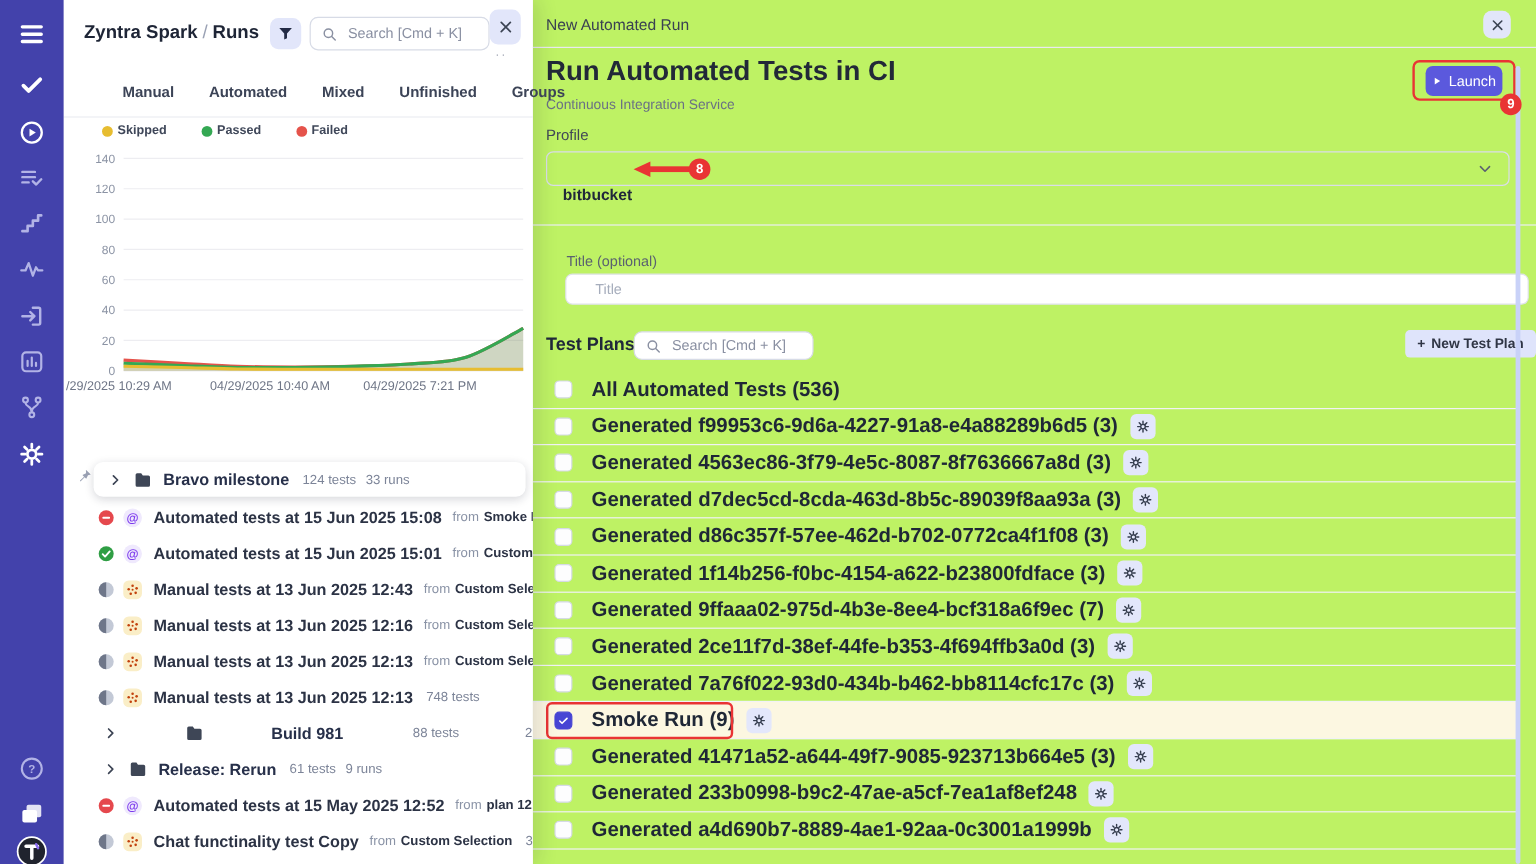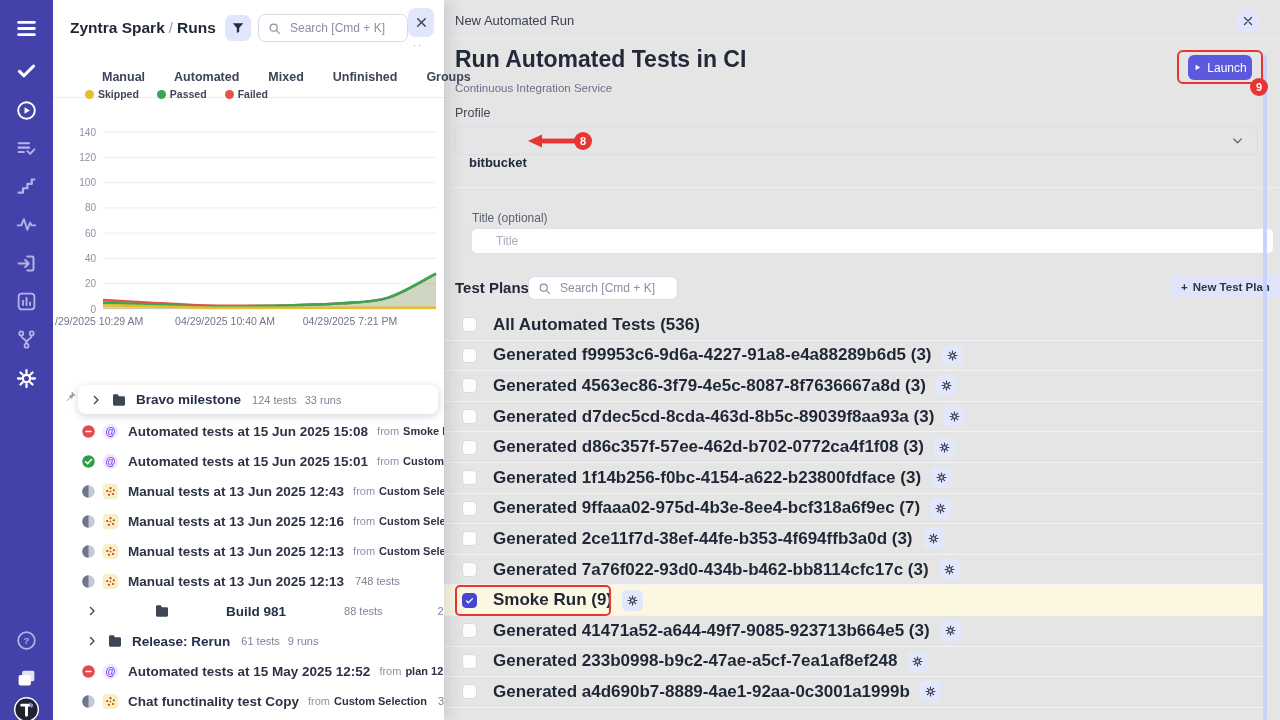--- a/index.html
+++ b/index.html
@@ -33,21 +33,21 @@
   .srch input::placeholder{color:#8a90a2;}
   .d-close{left:355px;top:8px;width:26px;height:29px;}
   .d-close span{width:13px;height:13px;color:#3c4454;}
   .dots{position:absolute;left:360px;top:40px;font-size:9px;color:#8a90a2;letter-spacing:2px;}
   .tabs{position:absolute;left:0;top:56px;width:100%;height:42px;display:flex;align-items:center;
         padding-left:20px;gap:29px;border-bottom:1px solid #ebedf2;}
   .tabicon{width:16px;height:16px;color:#333b4e;cursor:pointer;}
   .tab{font-size:12.5px;font-weight:600;color:#3c4457;cursor:pointer;white-space:nowrap;}
 
   
-  .legend{position:absolute;left:32px;top:88px;display:flex;gap:18px;align-items:center;}
+  .legend{position:absolute;left:32px;top:103px;display:flex;gap:29px;align-items:center;}
   .litem{display:flex;align-items:center;gap:4px;font-size:10.5px;font-weight:600;color:#3f4759;}
   .ldot{width:9px;height:9px;border-radius:50%;}
   .chartbox{position:absolute;left:0;top:118px;width:391px;height:218px;}
 
   
   .pin{position:absolute;left:11px;top:390px;width:13px;height:13px;color:#9aa1b4;}
   .pincard{position:absolute;left:25px;top:385px;width:360px;height:29px;background:#fff;border-radius:8px;
            box-shadow:0 2px 8px rgba(20,26,50,.18);display:flex;align-items:center;padding-left:12px;cursor:pointer;}
 
   
@@ -59,21 +59,21 @@
   .rtitle{font-size:13.5px;font-weight:600;color:#2c3345;margin-left:9px;}
   .rfrom{font-size:11px;color:#8a93a6;margin-left:9px;}
   .rsrc{font-size:11px;font-weight:700;color:#2c3345;margin-left:4px;}
   .rmeta{font-size:11px;color:#7c8498;margin-left:11px;}
   .logear{width:13px;height:13px;color:#5a6170;margin-left:11px;cursor:pointer;}
   .chev{width:12px;height:12px;color:#3c4454;flex:0 0 auto;cursor:pointer;}
   .fold{width:16px;height:16px;color:#3e4656;margin-left:9px;flex:0 0 auto;}
   .fname{font-size:13.5px;font-weight:700;color:#27304a;margin-left:9px;}
 
   
-  .modal{position:absolute;left:444px;top:0;width:836px;height:720px;background:#e5e5e5;}
+  .modal{position:absolute;left:444px;top:0;width:836px;height:720px;background:#bef264;}
   .m-head{position:absolute;left:0;top:0;width:100%;height:40px;border-bottom:1px solid #e9eaf0;}
   .m-title{position:absolute;left:11px;top:13px;font-size:13px;color:#3a4152;}
   .m-close{left:792px;top:9px;width:23px;height:23px;}
   .m-close span{width:12px;height:12px;color:#3c4454;}
   .h1{position:absolute;left:11px;top:46px;font-size:23px;font-weight:700;color:#222938;}
   .sub{position:absolute;left:11px;top:82px;font-size:11.5px;color:#6a7184;text-align:center;}
   .launch{position:absolute;left:744px;top:55px;width:64px;height:25px;background:#5b59dd;border-radius:6px;
           display:flex;align-items:center;justify-content:center;gap:5px;color:#fff;font-size:12px;cursor:pointer;}
   .launch .pt{width:9px;height:9px;color:#fff;}
   .lbl{position:absolute;font-size:12.5px;color:#414856;}

